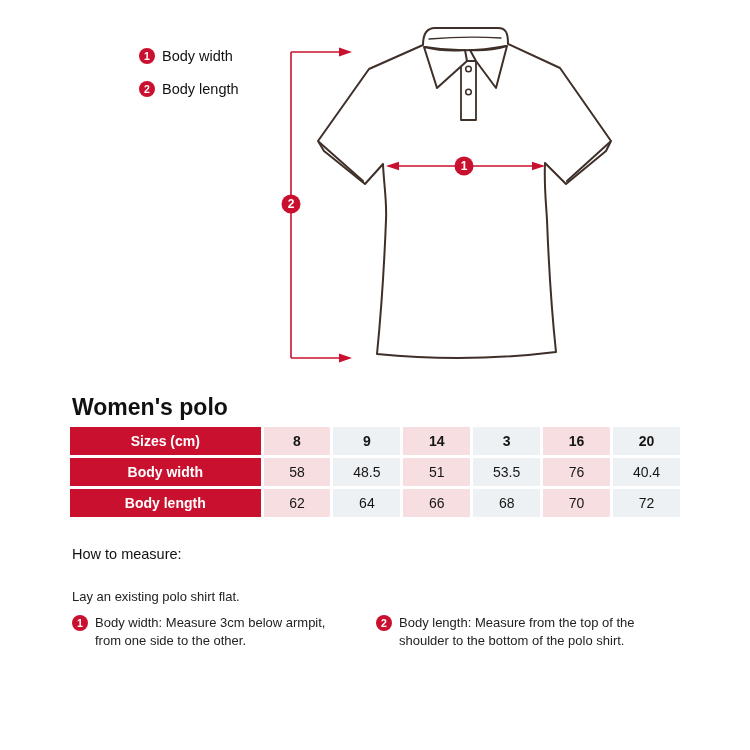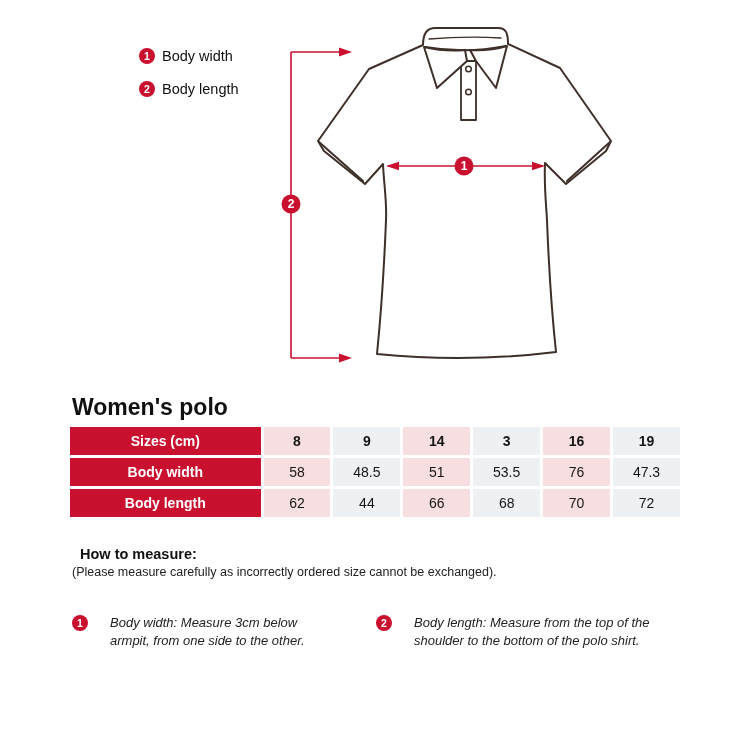--- a/index.html
+++ b/index.html
@@ -23,26 +23,26 @@
   table.size-table{
     position:absolute;left:67px;top:424px;width:616px;
     border-collapse:separate;border-spacing:3px;table-layout:fixed;
   }
   .size-table td{height:28px;text-align:center;vertical-align:middle;font-size:14px;padding:0;}
   .size-table td.rowlabel{background:#c9102f;color:#ffffff;font-weight:bold;}
   .size-table tr.hdr td{font-weight:bold;}
   .size-table td.c-pink{background:#f7dee1;color:#161616;}
   .size-table td.c-gray{background:#edf1f4;color:#161616;}
   
-  .howto-head{position:absolute;left:72px;top:546px;font-size:14.5px;font-weight:bold;color:#111;margin-left:8px;}
+  .howto-head{position:absolute;left:72px;top:546px;font-size:14.5px;font-weight:normal;color:#111;}
   .howto-note{position:absolute;left:72px;top:565px;font-size:12.5px;color:#222;}
   .howto-intro{position:absolute;left:72px;top:589px;font-size:13px;color:#222;}
   .step{position:absolute;top:614px;font-size:13px;line-height:17.5px;color:#222;}
   .step .badge{position:absolute;left:0;top:1px;}
-  .step .txt{display:block;margin-left:38px;font-style:italic;}
+  .step .txt{display:block;margin-left:23px;}
   .step1{left:72px;width:268px;}
   .step2{left:376px;width:282px;}
 </style>
 </head>
 <body>
 
 <div class="page">
 
   <div class="legend">
     <div class="legend-item">
@@ -110,45 +110,45 @@
         <col style="width:66px">
     </colgroup>
     <tbody>
         <tr class="hdr">
       <td class="rowlabel">Sizes (cm)</td>
       <td class="c-pink">8</td>
       <td class="c-gray">9</td>
       <td class="c-pink">14</td>
       <td class="c-gray">3</td>
       <td class="c-pink">16</td>
-      <td class="c-gray">19</td>
+      <td class="c-gray">20</td>
     </tr>
     <tr>
       <td class="rowlabel">Body width</td>
       <td class="c-pink">58</td>
       <td class="c-gray">48.5</td>
       <td class="c-pink">51</td>
       <td class="c-gray">53.5</td>
       <td class="c-pink">76</td>
-      <td class="c-gray">47.3</td>
+      <td class="c-gray">40.4</td>
     </tr>
     <tr>
       <td class="rowlabel">Body length</td>
       <td class="c-pink">62</td>
-      <td class="c-gray">44</td>
+      <td class="c-gray">64</td>
       <td class="c-pink">66</td>
       <td class="c-gray">68</td>
       <td class="c-pink">70</td>
       <td class="c-gray">72</td>
     </tr>
   </tbody>
     </table>
 
   <div class="howto-head">How to measure:</div>
-  <div class="howto-note">(Please measure carefully as incorrectly ordered size cannot be exchanged).</div>
+  <div class="howto-intro">Lay an existing polo shirt flat.</div>
 
   <div class="step step1">
     <span class="badge">1</span>
     <span class="txt">Body width: Measure 3cm below armpit, from one side to the other.</span>
   </div>
   <div class="step step2">
     <span class="badge">2</span>
     <span class="txt">Body length: Measure from the top of the shoulder to the bottom of the polo shirt.</span>
   </div>
 

